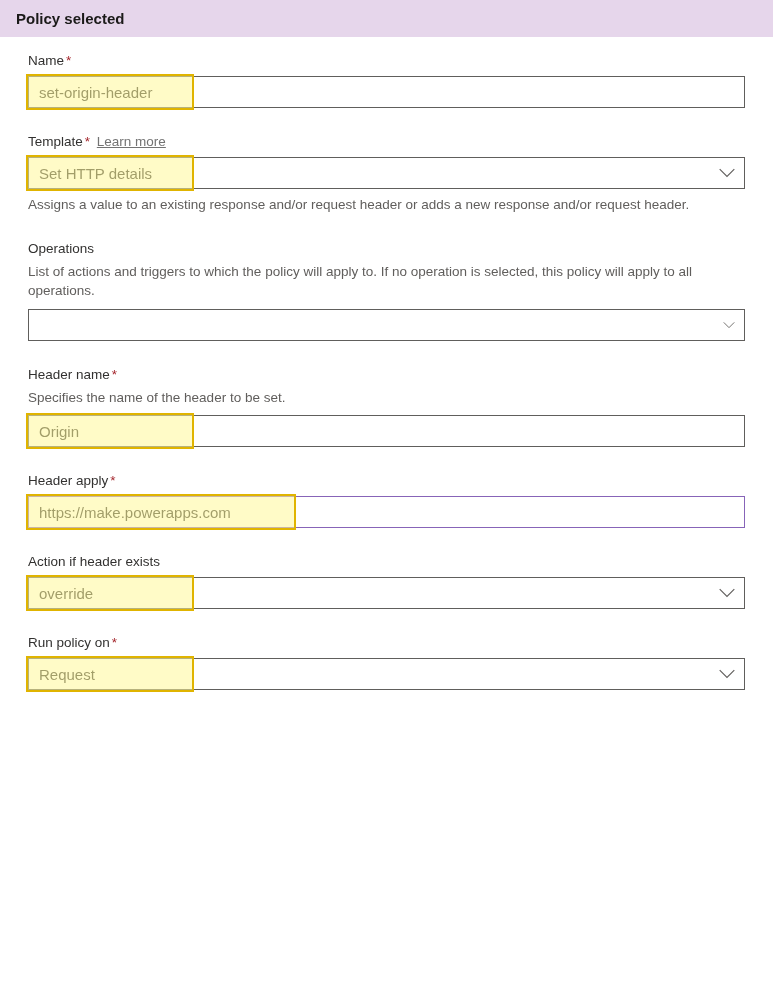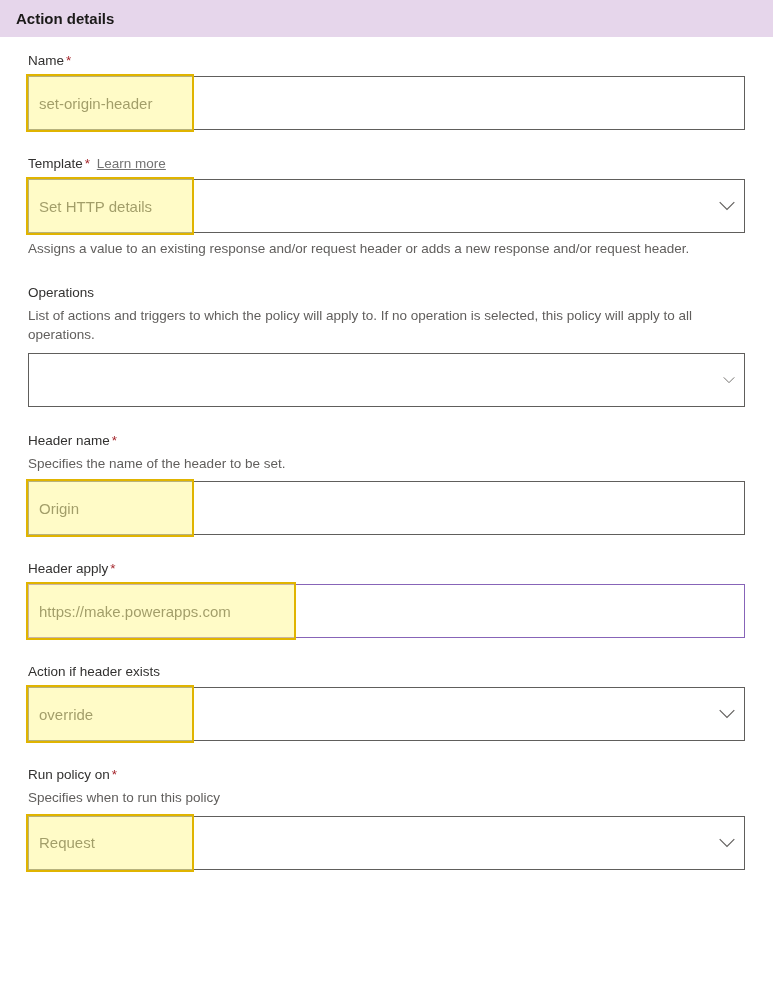--- a/index.html
+++ b/index.html
@@ -42,21 +42,21 @@
     font-size: 13.5px;
     margin-top: 4px;
     line-height: 1.45;
   }
   .desc-under-input {
     margin-top: 6px;
   }
   .control {
     position: relative;
     width: 100%;
-    height: 54px;
+    height: 32px;
     border: 1px solid #605e5c;
     background: #fff;
     display: flex;
     align-items: center;
     margin-top: 8px;
   }
   .control.purple-border {
     border-color: #8764b8;
   }
   .control input, .control .value {
@@ -93,21 +93,21 @@
     background: rgba(255, 247, 153, 0.55);
     pointer-events: none;
     z-index: 5;
   }
   .hl.w270 { width: 270px; }
 </style>
 </head>
 <body>
 
 <div class="header">
-  <span>Action details</span>
+  <span>Policy selected</span>
 </div>
 
 <div class="form-body">
 
   <div class="field">
     <div class="label-row">
       <span>Name</span><span class="req">*</span>
     </div>
     <div class="control">
       <div class="hl"></div>
@@ -180,21 +180,20 @@
             <path d="M1.5 4.5 L8 11 L14.5 4.5" stroke="#605e5c" stroke-width="1" fill="none"></path>
           </svg>
       </span>
     </div>
   </div>
 
   <div class="field" style="margin-bottom:12px;">
     <div class="label-row">
       <span>Run policy on</span><span class="req">*</span>
     </div>
-    <div class="desc">Specifies when to run this policy</div>
     <div class="control dropdown">
       <div class="hl"></div>
       <div class="value">Request</div>
       <span class="chev">
         <svg width="18" height="18" viewBox="0 0 16 16">
             <path d="M1.5 4.5 L8 11 L14.5 4.5" stroke="#605e5c" stroke-width="1" fill="none"></path>
           </svg>
       </span>
     </div>
   </div>

